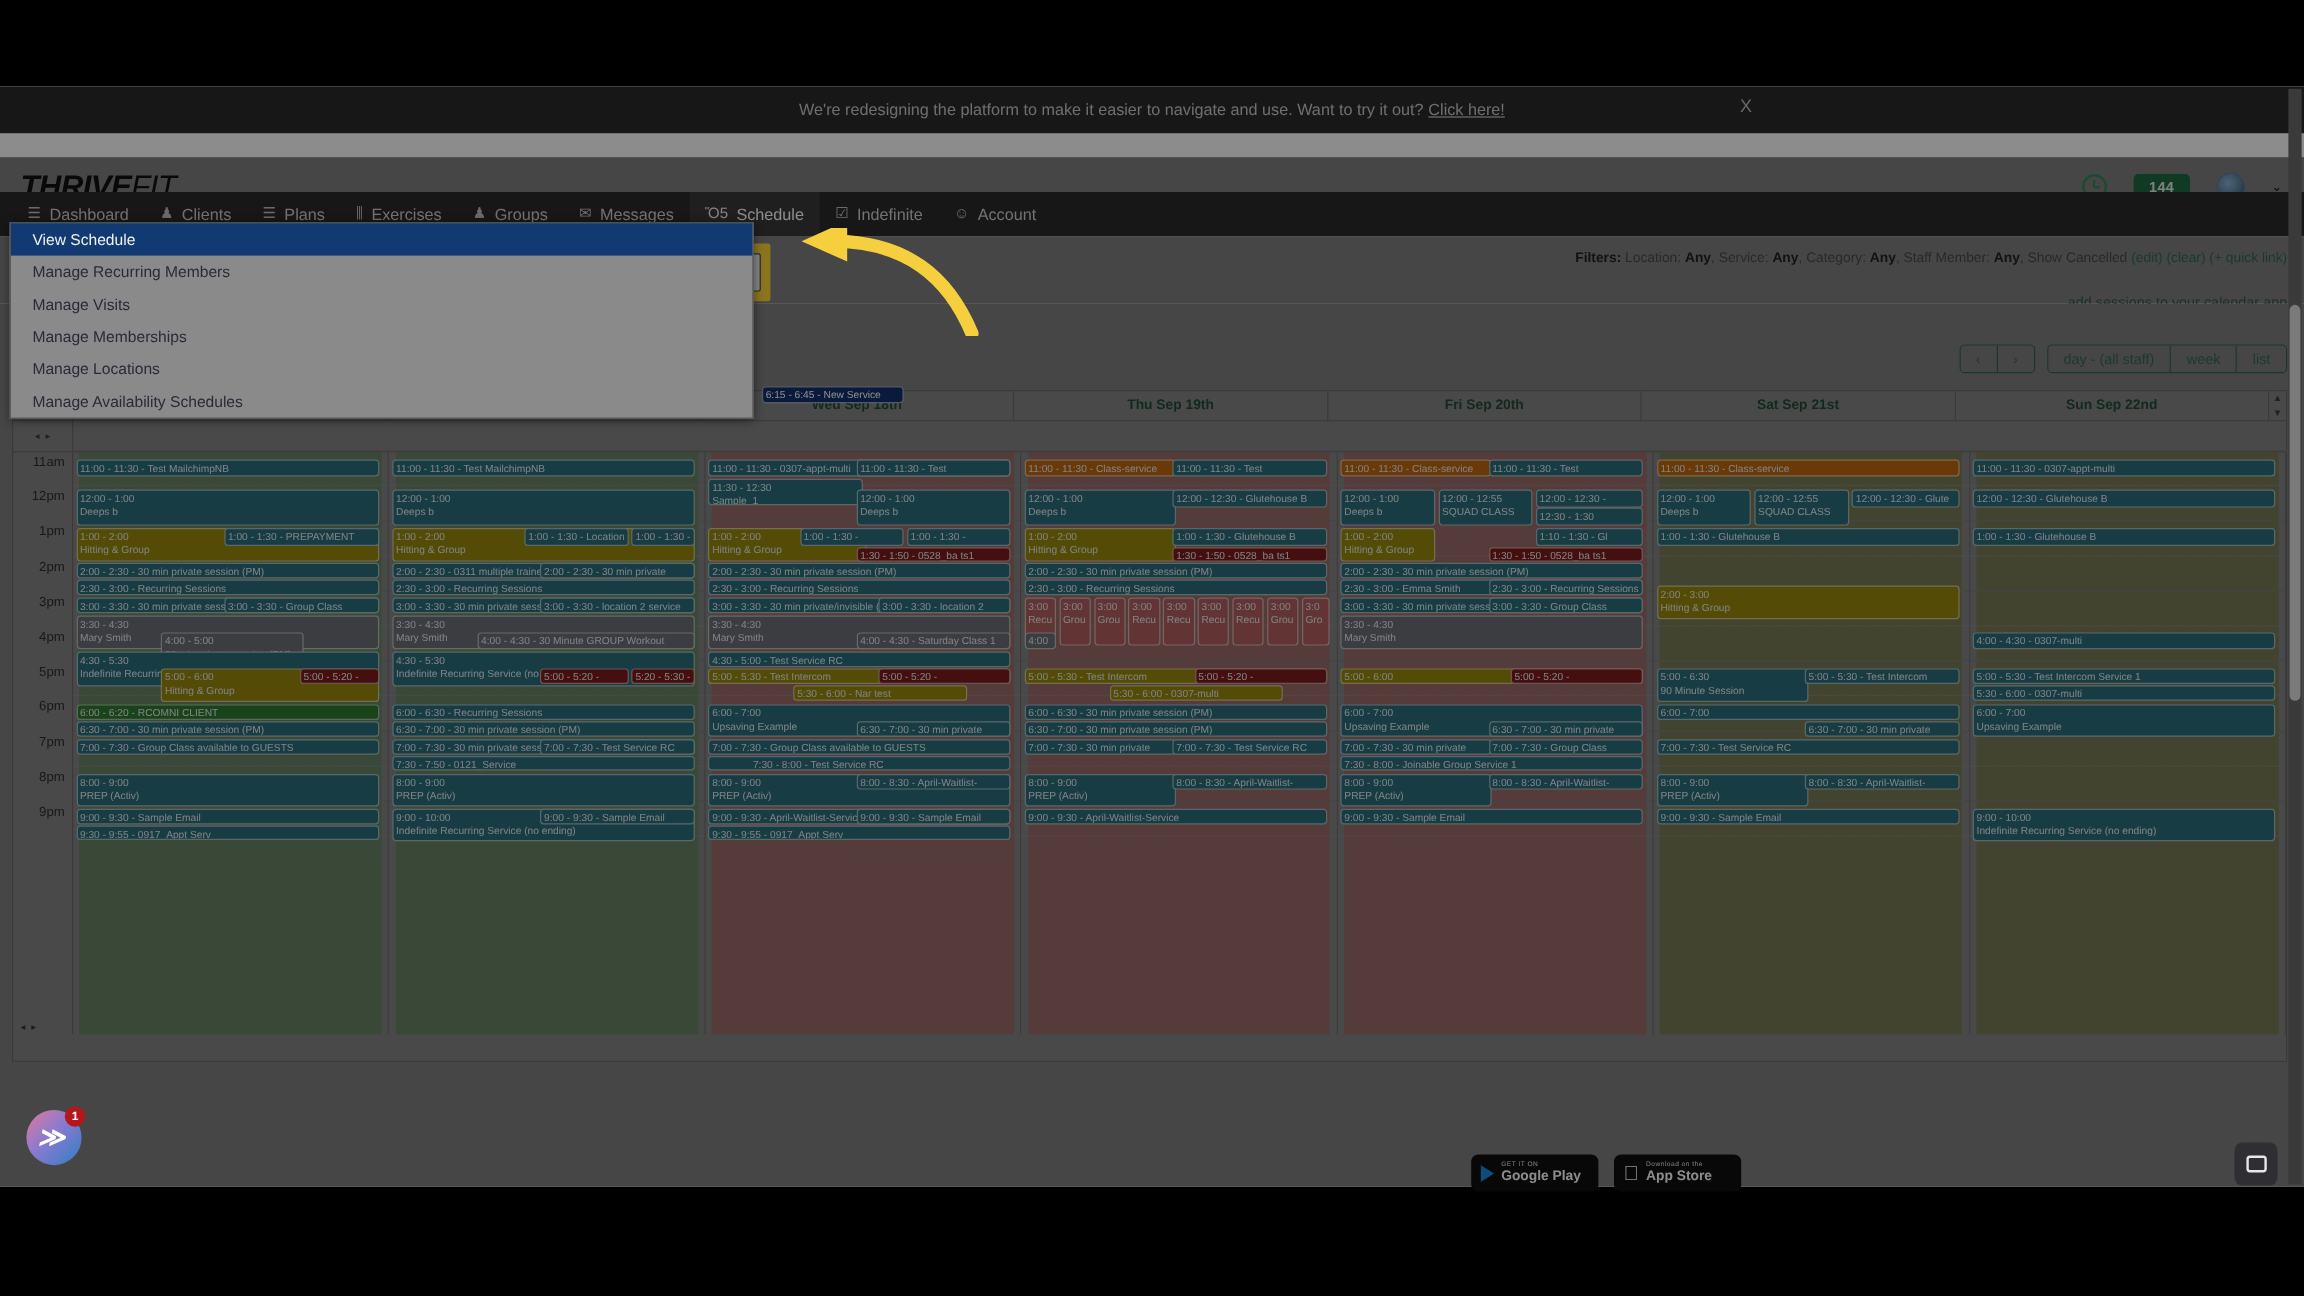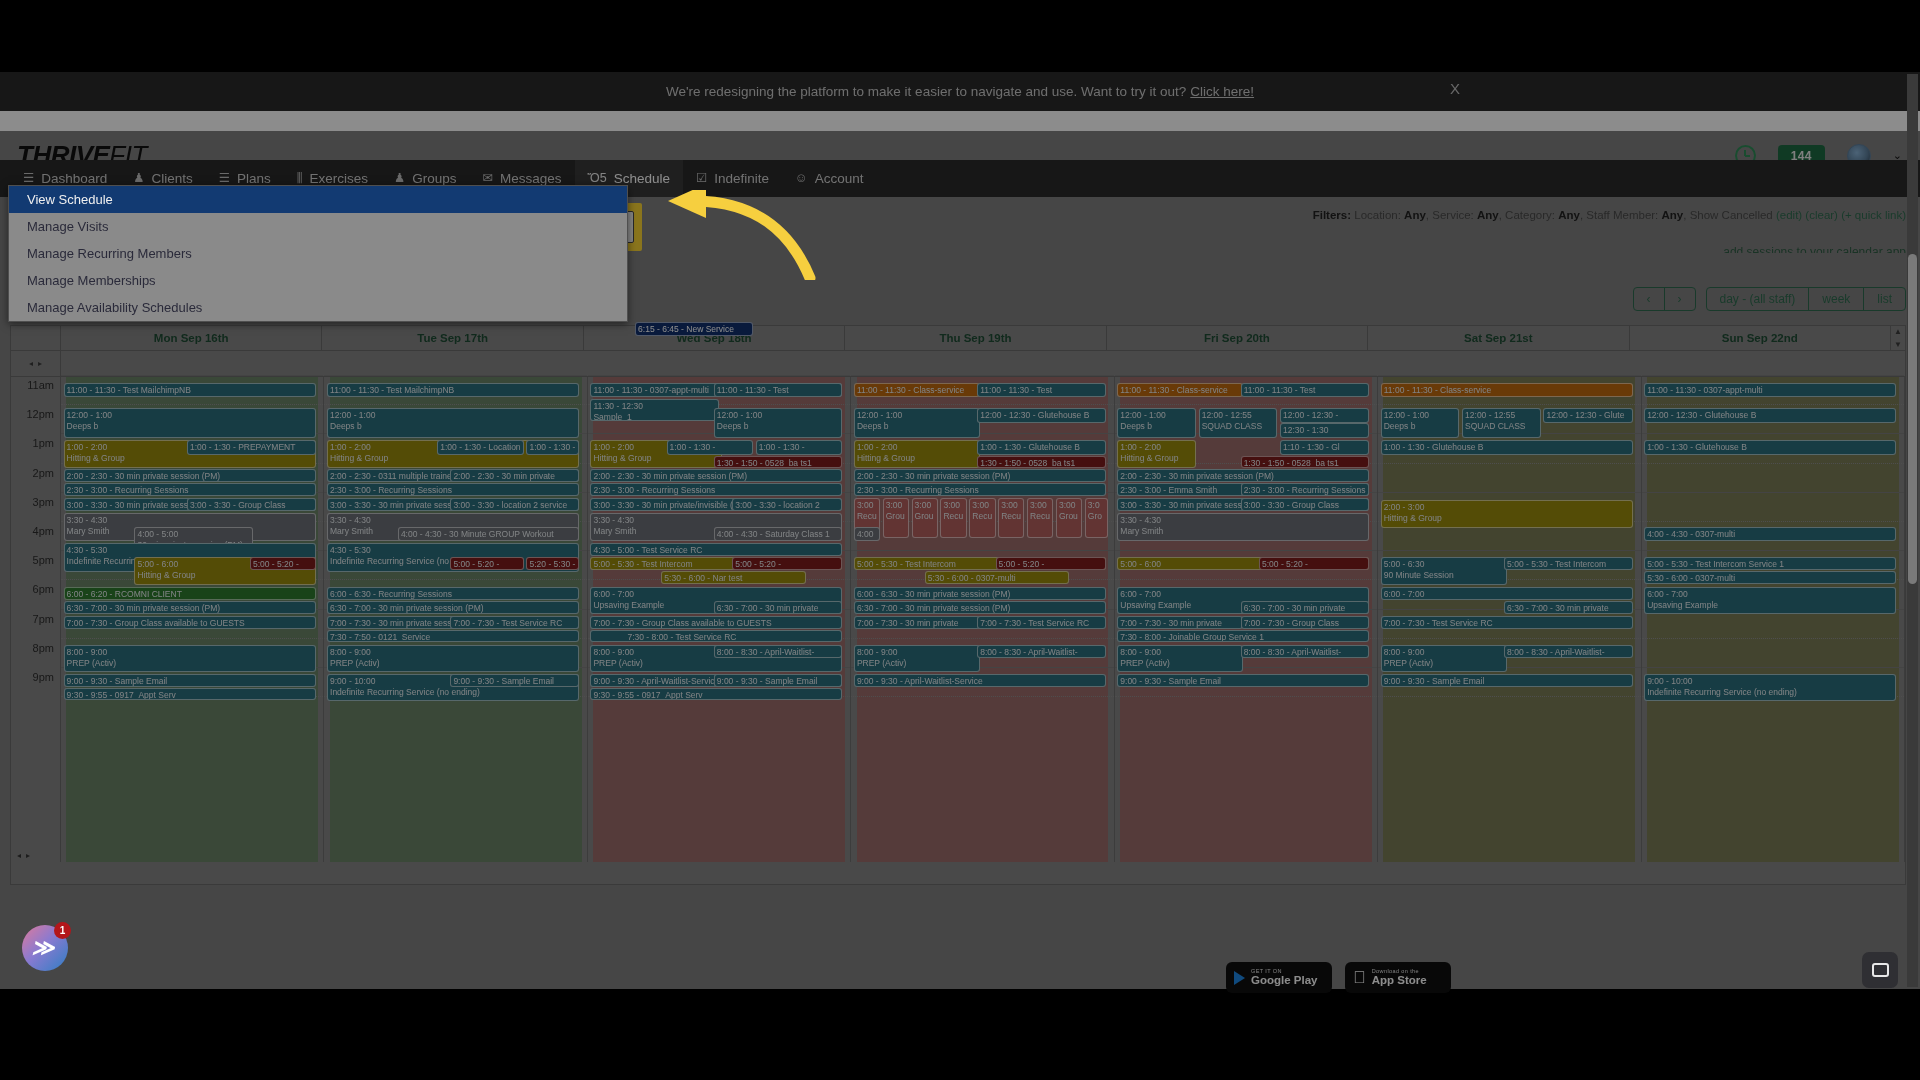--- a/index.html
+++ b/index.html
@@ -566,21 +566,21 @@
                 <div class="hline" style="top: 202.4px;"></div>
                 <div class="hline solid" style="top: 231.6px;"></div>
                 <div class="hline" style="top: 260.8px;"></div>
                 <div class="hline solid" style="top: 290px;"></div>
                 <div class="hline" style="top: 319.2px;"></div>
                 <div class="ev orange" style="left: 1%; width: 96%; top: 6px; height: 14px;"><span>11:00 - 11:30 - Class-service</span></div>
                 <div class="ev teal" style="left: 1%; width: 30%; top: 31px; height: 30px;"><span>12:00 - 1:00</span><span class="l2">Deeps b</span></div>
                 <div class="ev teal" style="left: 32%; width: 30%; top: 31px; height: 30px;"><span>12:00 - 12:55</span><span class="l2">SQUAD CLASS</span></div>
                 <div class="ev teal" style="left: 63%; width: 34%; top: 31px; height: 15px;"><span>12:00 - 12:30 - Glute</span></div>
                 <div class="ev teal" style="left: 1%; width: 96%; top: 63px; height: 15px;"><span>1:00 - 1:30 - Glutehouse B</span></div>
-                <div class="ev gold" style="left: 1%; width: 96%; top: 123px; height: 28px;"><span>2:00 - 3:00</span><span class="l2">Hitting &amp; Group</span></div>
+                <div class="ev gold" style="left: 1%; width: 96%; top: 111px; height: 28px;"><span>2:00 - 3:00</span><span class="l2">Hitting &amp; Group</span></div>
                 <div class="ev teal" style="left: 1%; width: 48%; top: 180px; height: 28px;"><span>5:00 - 6:30</span><span class="l2">90 Minute Session</span></div>
                 <div class="ev teal" style="left: 48%; width: 49%; top: 180px; height: 13px;"><span>5:00 - 5:30 - Test Intercom</span></div>
                 <div class="ev teal" style="left: 1%; width: 96%; top: 210px; height: 13px;"><span>6:00 - 7:00</span><span class="l2">Upsaving Example</span></div>
                 <div class="ev teal" style="left: 48%; width: 49%; top: 224px; height: 13px;"><span>6:30 - 7:00 - 30 min private session</span></div>
                 <div class="ev teal" style="left: 1%; width: 96%; top: 239px; height: 13px;"><span>7:00 - 7:30 - Test Service RC</span></div>
                 <div class="ev teal" style="left: 1%; width: 48%; top: 268px; height: 27px;"><span>8:00 - 9:00</span><span class="l2">PREP (Activ)</span></div>
                 <div class="ev teal" style="left: 48%; width: 49%; top: 268px; height: 13px;"><span>8:00 - 8:30 - April-Waitlist-</span></div>
                 <div class="ev teal" style="left: 1%; width: 96%; top: 297px; height: 13px;"><span>9:00 - 9:30 - Sample Email</span></div>
               </div>
               <div class="daycol" id="day6">
@@ -631,23 +631,24 @@
   </div>
 
   <div class="dim"></div>
 
   <div class="pagescroll">
     <div class="thumb"></div>
   </div>
 
   <div class="dropdown" id="dropdown">
       <div class="dd-item sel">View Schedule</div>
+      <div class="dd-item">Manage Recurring Members</div>
       <div class="dd-item">Manage Visits</div>
-      <div class="dd-item">Manage Recurring Members</div>
       <div class="dd-item">Manage Memberships</div>
+      <div class="dd-item">Manage Locations</div>
       <div class="dd-item">Manage Availability Schedules</div>
     </div>
 
   <svg class="arrow-svg" width="160" height="90" viewBox="0 0 160 90">
     <path d="M150 88 C 130 40, 95 12, 36 11" stroke="#f6cf3f" stroke-width="11" fill="none" stroke-linecap="round"></path>
     <path d="M8 11 L 46 -6 L 46 28 Z" fill="#f6cf3f"></path>
   </svg>
 
   <div class="chat-bubble">
     <div class="sq"></div>

